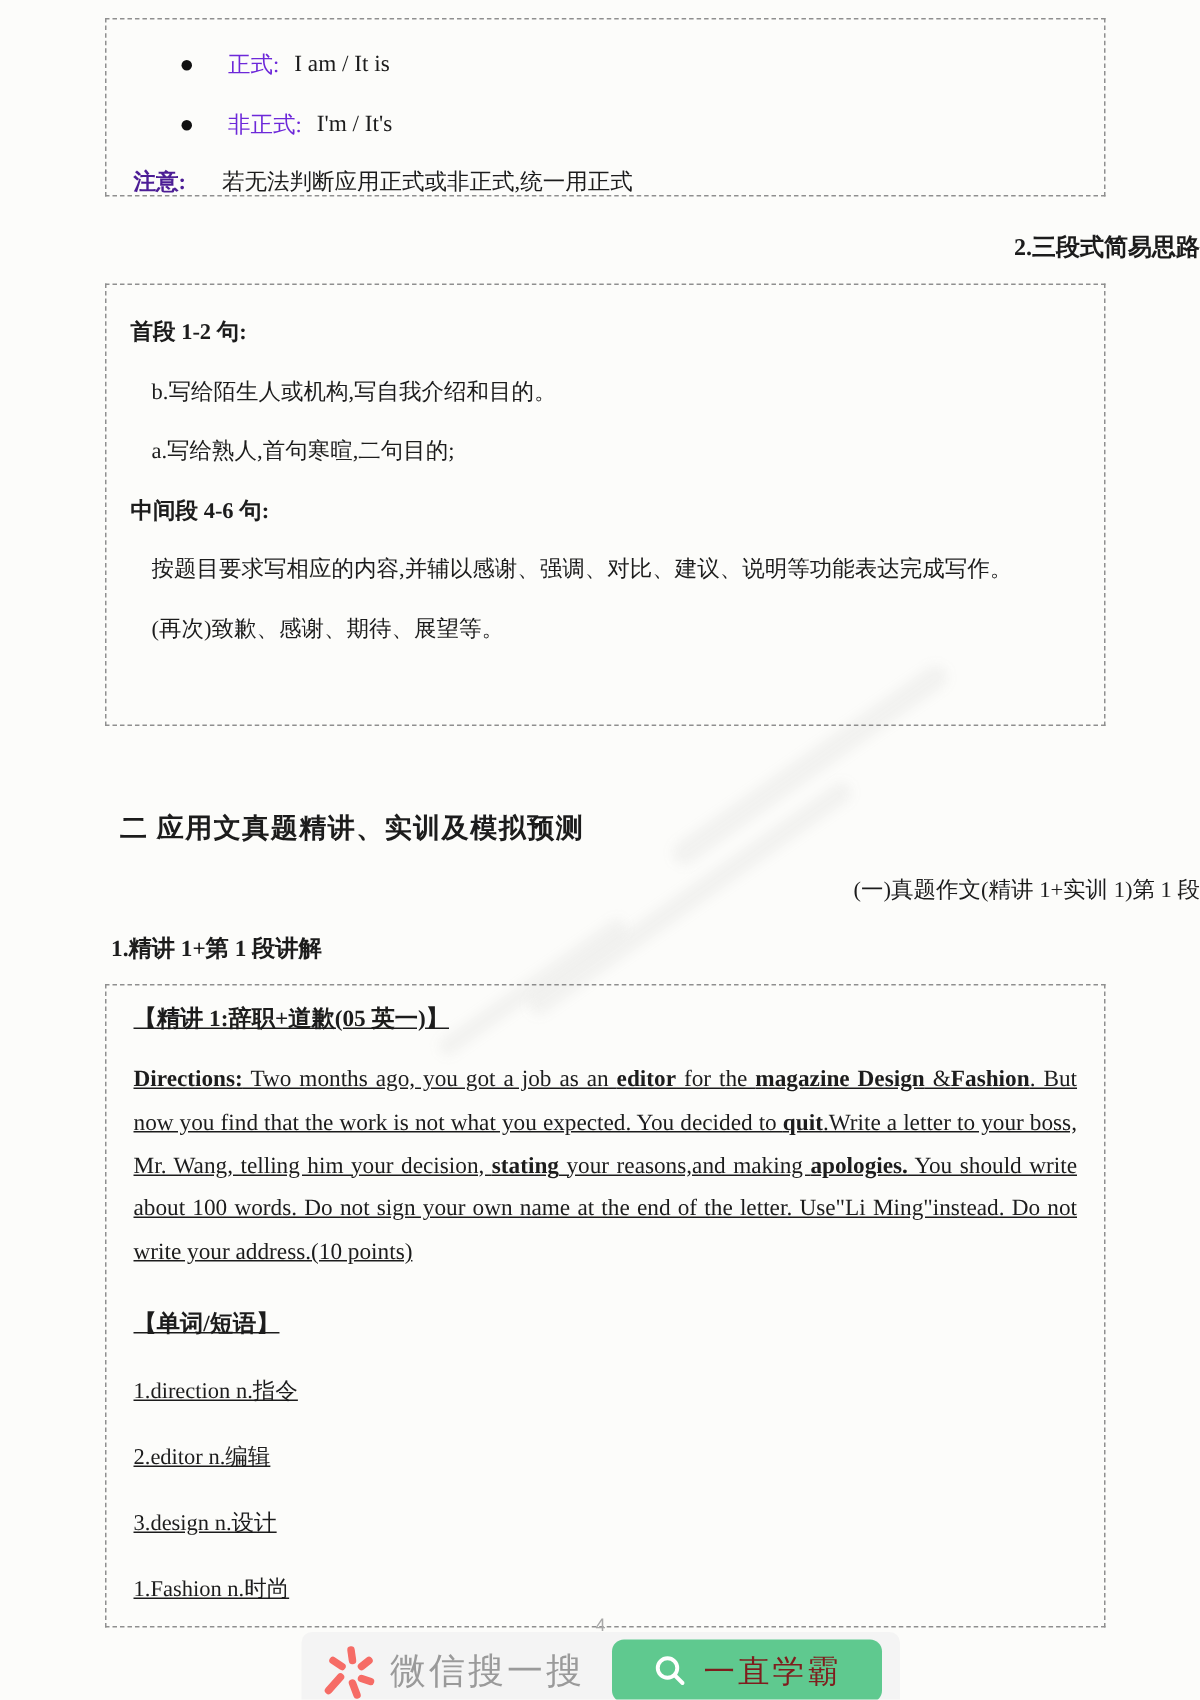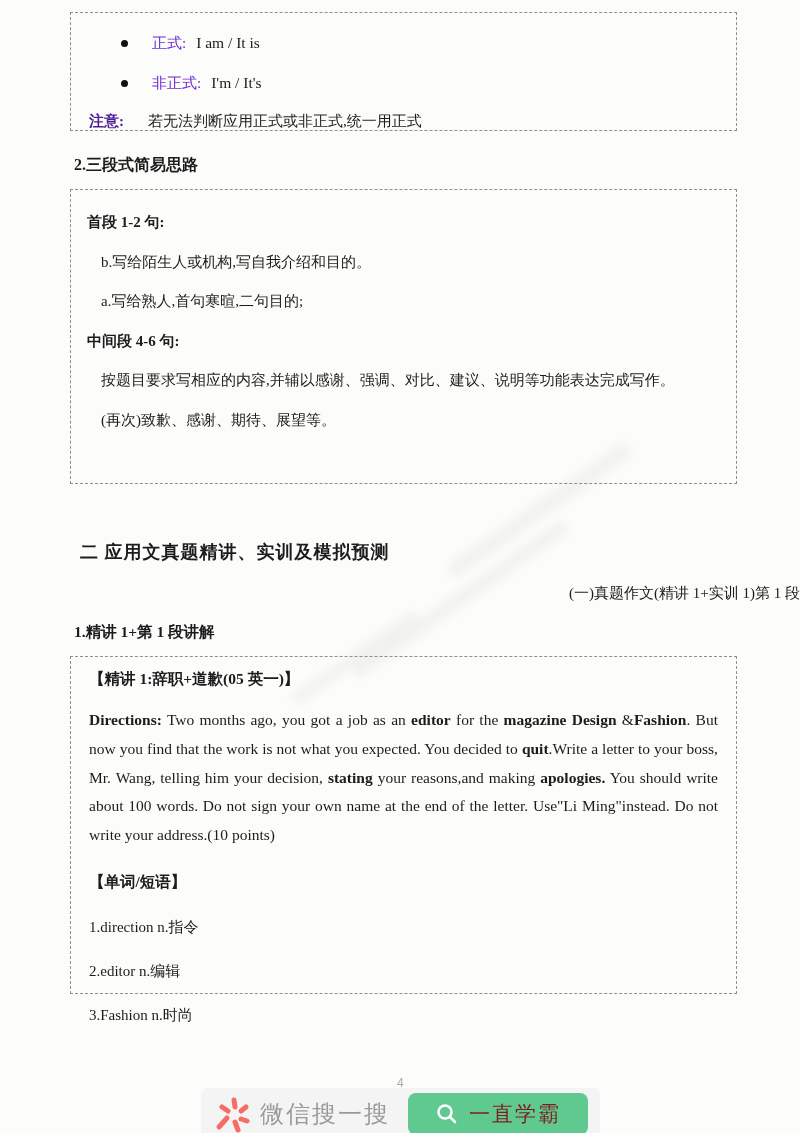--- a/index.html
+++ b/index.html
@@ -32,32 +32,32 @@
   }
   .box1 { margin-top: 12px; padding: 10px 18px 6px 18px; height: 119px; }
   .bullet-row { display: flex; align-items: center; height: 40px; font-size: 15px; }
   .bullet-dot { width: 7px; height: 7px; border-radius: 50%; background: #111;
     margin-left: 32px; margin-right: 24px; flex: 0 0 auto; }
   .lbl-blue { color: #6d28d9; margin-right: 10px; }
   .en-val { font-size: 15.5px; }
   .note-row { height: 36px; display: flex; align-items: center; font-size: 15px; }
   .lbl-red { color: #4c1d95; font-weight: bold; margin-right: 24px; }
 
-  .h-sec2 { margin: 24px 0 0 74px; font-size: 16px; font-weight: bold; }
+  .h-sec2 { margin: 24px 0 0 74px; font-size: 16px; font-weight: bold; text-align: right; }
 
   .box2 { margin-top: 13px; padding: 22px 16px 10px 16px; height: 295px; }
   .box2 p { font-size: 15px; line-height: 20px; margin-bottom: 19.5px; }
   .box2 p.bold { font-weight: bold; }
   .box2 p.indent { padding-left: 14px; }
 
   .h-main { margin: 56px 0 0 80px; font-size: 18px; font-weight: bold; letter-spacing: 1px; }
   .h-sub1 { margin: 20px 0 0 78px; font-size: 15px; text-align: right; }
   .h-sub2 { margin: 19px 0 0 74px; font-size: 15.5px; font-weight: bold; }
 
-  .box3 { margin-top: 13px; padding: 12px 18px 10px 18px; height: 338px; }
+  .box3 { margin-top: 13px; padding: 12px 18px 10px 18px; height: 429px; text-decoration: underline; }
   .box3-title { font-size: 15.5px; font-weight: bold; margin-bottom: 16px; }
   .directions { font-size: 15.5px; line-height: 28.8px; text-align: justify; }
   .directions b { font-weight: bold; }
   .vocab-hdr { font-size: 15.5px; font-weight: bold; margin-top: 22px; }
   .vocab-item { font-size: 15px; margin-top: 25px; }
 
   .footer-bar {
     position: absolute; left: 201px; top: 1076px;
     width: 399px; height: 52px;
     background: #f4f4f4; border-radius: 7px;
@@ -129,21 +129,22 @@
   <div class="h-sub2">1.精讲 1+第 1 段讲解</div>
 
   <div class="dashbox box3">
     <div class="box3-title">【精讲 1:辞职+道歉(05 英一)】</div>
     <div class="directions">
       <b>Directions:</b><span> Two months ago, you got a job as an </span><b>editor</b><span> for the </span><b>magazine Design</b><span> &amp;</span><b>Fashion</b><span>. But now you find that the work is not what you expected. You decided to </span><b>quit</b><span>.Write a letter to your boss, Mr. Wang, telling him your decision, </span><b>stating</b><span> your reasons,and making </span><b>apologies.</b><span> You should write about 100 words. Do not sign your own name at the end of the letter. Use"Li Ming"instead. Do not write your address.(10 points)</span>
     </div>
     <div class="vocab-hdr">【单词/短语】</div>
     <div class="vocab-item">1.direction n.指令</div>
     <div class="vocab-item">2.editor n.编辑</div>
-    <div class="vocab-item">3.Fashion n.时尚</div>
+    <div class="vocab-item">3.design n.设计</div>
+    <div class="vocab-item">1.Fashion n.时尚</div>
   </div>
 
   <div class="footer-bar">
     <span class="page-num">4</span>
     <svg class="spark" width="38" height="40" viewBox="0 0 38 40">
       <g stroke="#f66c66" stroke-width="5" stroke-linecap="round" fill="none">
         <line x1="20" y1="6" x2="21" y2="13"></line>
         <line x1="32" y1="13" x2="27" y2="17"></line>
         <line x1="33" y1="27" x2="27" y2="25"></line>
         <line x1="21" y1="28" x2="24" y2="36"></line>

